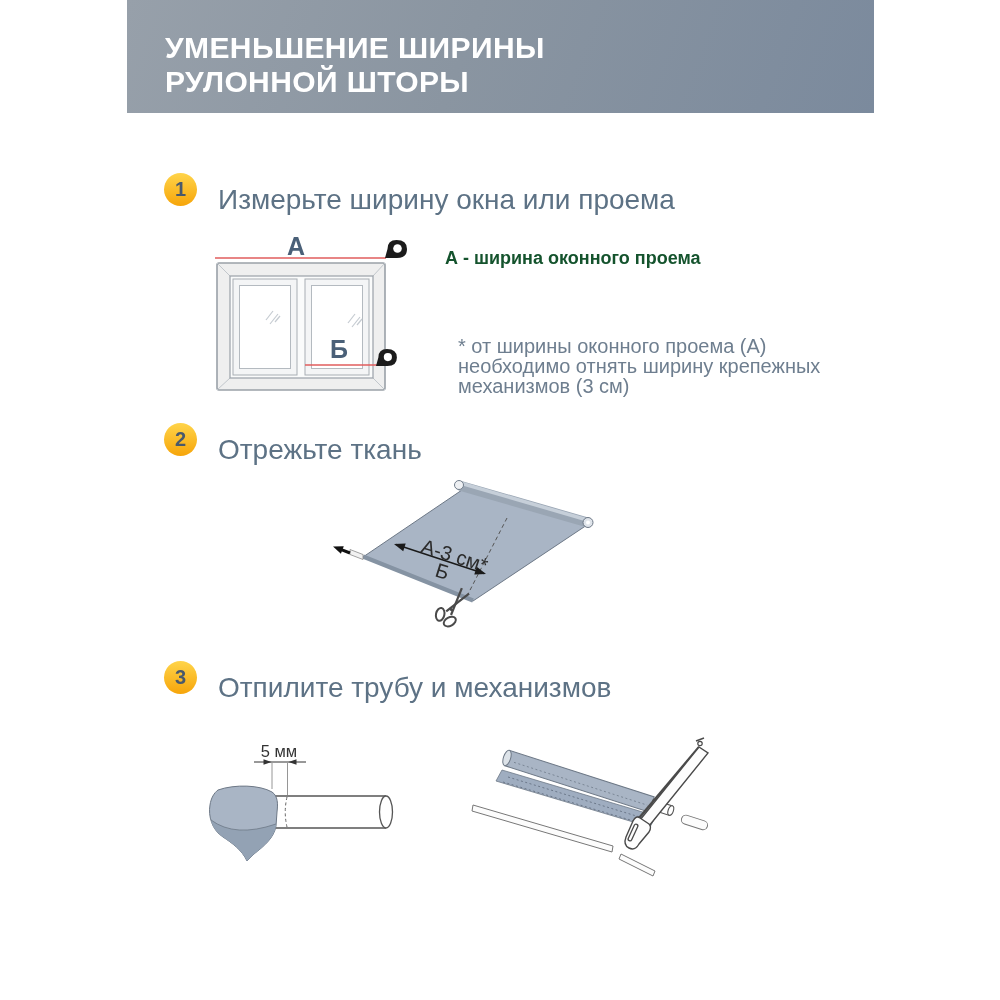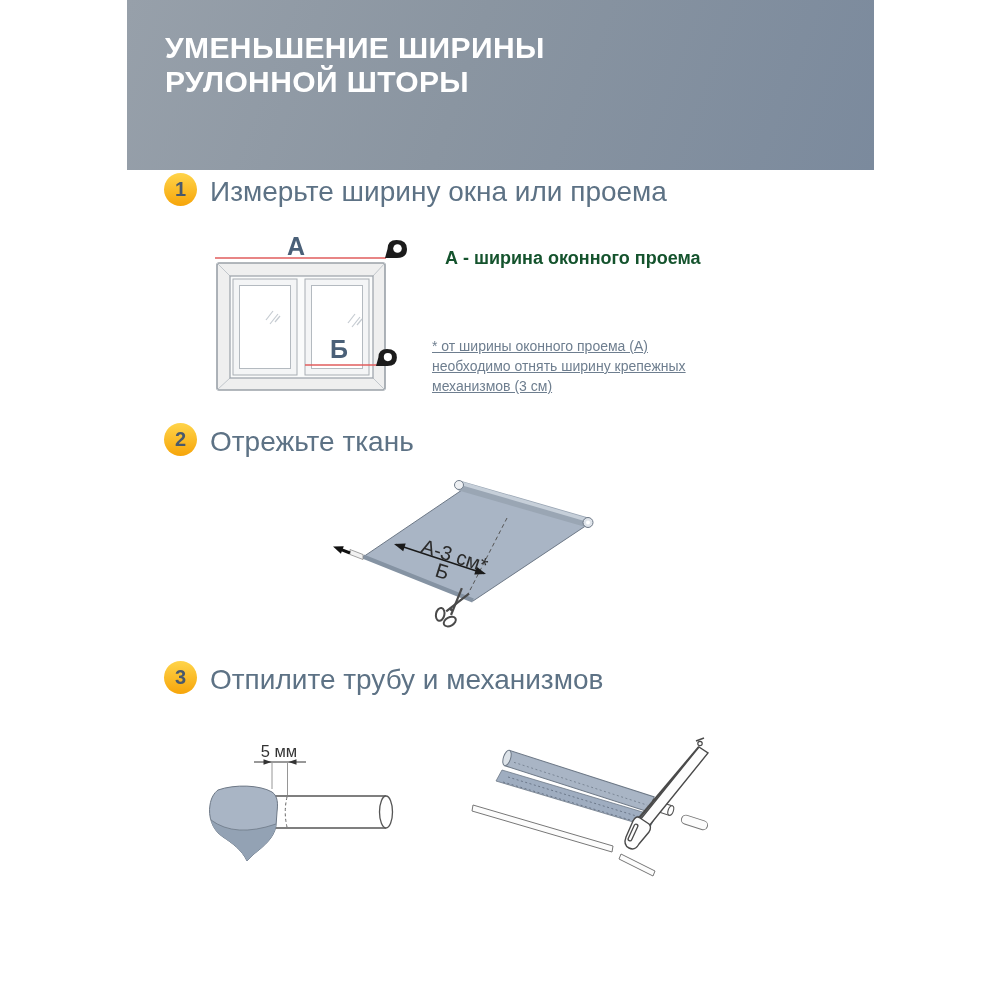--- a/index.html
+++ b/index.html
@@ -1,39 +1,39 @@
 <!DOCTYPE html>
 <html><head>
 <meta charset="utf-8">
 <style>
   html,body{margin:0;padding:0;background:#fff;}
   .page{position:relative;width:1000px;height:1000px;background:#ffffff;
         font-family:"Liberation Sans","DejaVu Sans",sans-serif;overflow:hidden;}
 
   
-  .band{position:absolute;left:127px;top:0;width:747px;height:170px;
+  .band{position:absolute;left:127px;top:0;width:747px;height:113px;
         background:linear-gradient(110deg,#97a0aa 0%,#8a95a1 45%,#7b8a9d 100%);}
   .band h1{margin:0;padding:31px 20px 0 38px;font-size:30px;line-height:34px;
         font-weight:bold;color:#ffffff;letter-spacing:.4px;}
 
   
   .badge{position:absolute;width:33px;height:33px;border-radius:50%;
         background:linear-gradient(180deg,#ffd44a 0%,#f6a50a 100%);
         color:#49596c;font-size:20px;font-weight:bold;
         display:flex;align-items:center;justify-content:center;}
   .b1{left:164px;top:173px}.b2{left:164px;top:423px}.b3{left:164px;top:661px}
 
-  .step-title{position:absolute;margin:0;left:210px;font-size:28px;
+  .step-title{position:absolute;margin:8px;left:210px;font-size:28px;
         font-weight:400;color:#5d7285;white-space:nowrap;}
   .t1{top:176px}.t2{top:426px}.t3{top:664px}
 
   .legend{position:absolute;left:445px;top:246px;font-size:18px;font-weight:bold;
         color:#14532d;line-height:25px;white-space:nowrap;}
-  .note{position:absolute;left:432px;top:336px;font-size:14px;color:#6e7e8f;
-        line-height:20px;white-space:nowrap;text-decoration:underline;}
+  .note{position:absolute;left:458px;top:336px;font-size:20px;color:#6e7e8f;
+        line-height:20px;white-space:nowrap;}
 
   .svg-window{position:absolute;left:190px;top:225px;}
   .svg-blind{position:absolute;left:320px;top:460px;}
   .svg-tube{position:absolute;left:190px;top:710px;}
   .svg-saw{position:absolute;left:450px;top:710px;}
 
   svg text{font-family:"Liberation Sans","DejaVu Sans",sans-serif;}
 </style>
 </head>
 <body>

